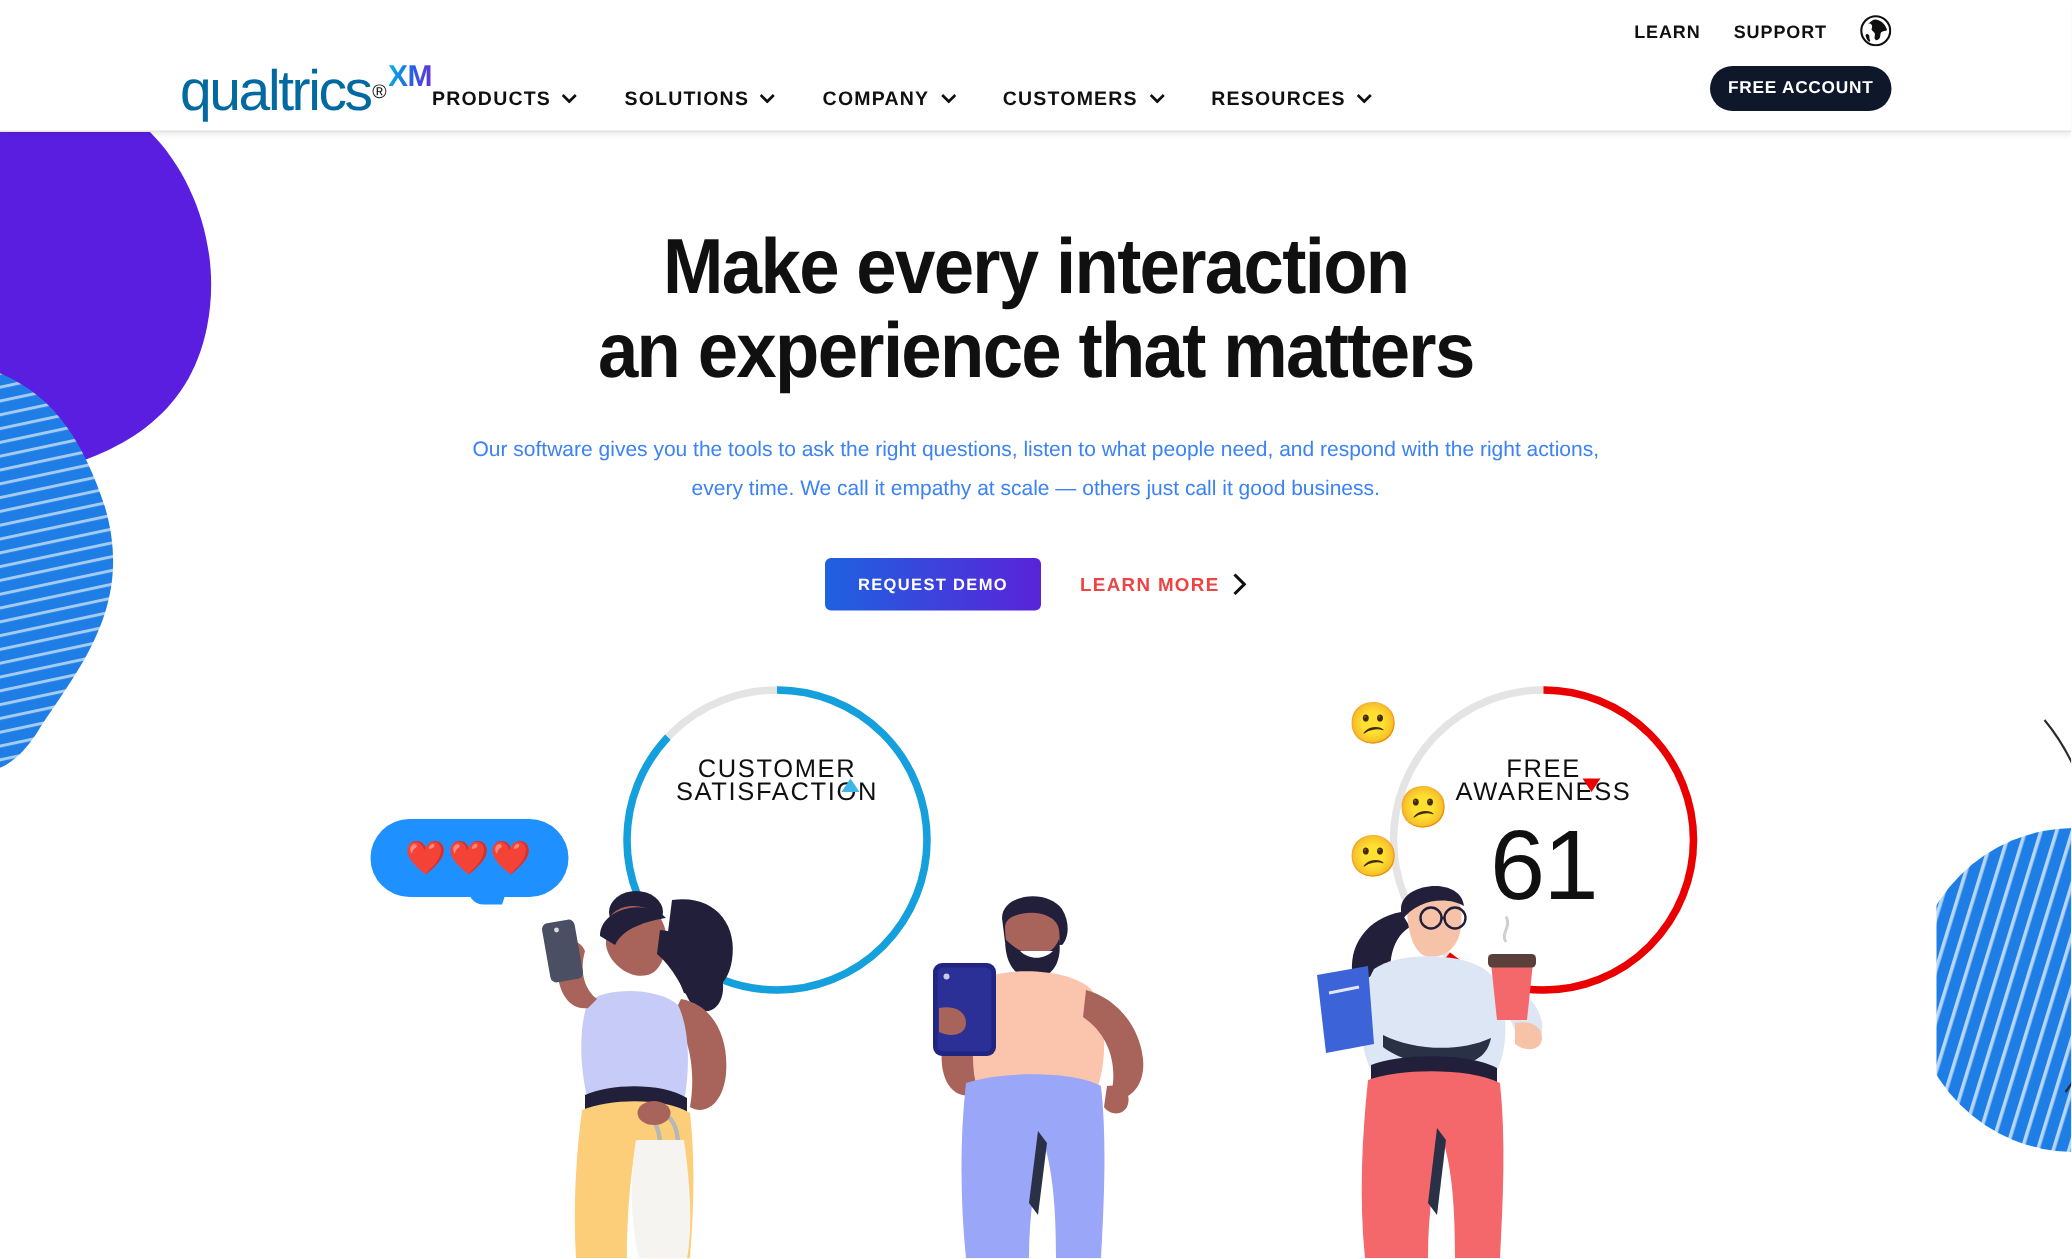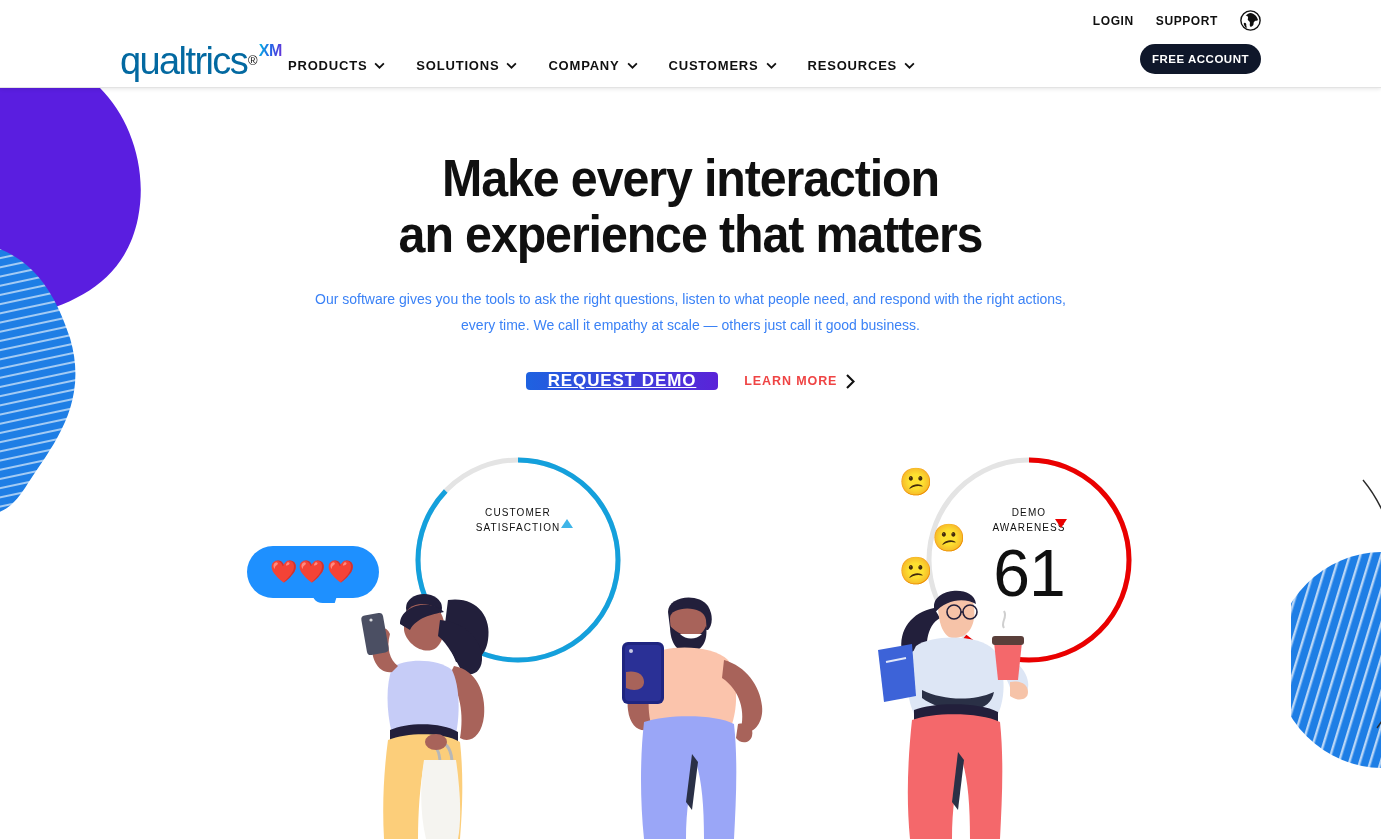--- a/index.html
+++ b/index.html
@@ -70,21 +70,21 @@
     line-height: 34px;
   }
   .logo-reg {
     font-size: 13px;
     color: #101010;
     line-height: 34px;
     align-self: flex-end;
     margin-left: 1px;
   }
   .logo-xm {
-    font-size: 16px;
+    font-size: 20px;
     font-weight: bold;
     letter-spacing: -0.4px;
     line-height: 18px;
     margin-top: -2px;
     margin-left: 1px;
     background: linear-gradient(100deg, #00B5E2 0%, #2b5ce6 55%, #6b2fd6 100%);
     -webkit-background-clip: text;
     background-clip: text;
     color: transparent;
     -webkit-text-fill-color: transparent;
@@ -167,32 +167,32 @@
     color: #3b82f6;
   }
   .cta-row {
     margin-top: 34px;
     display: flex;
     align-items: center;
     justify-content: center;
     gap: 26px;
   }
   .btn-demo {
-    height: 18px;
+    height: 35px;
     padding: 0 22px;
     border: none;
     border-radius: 4px;
     background: linear-gradient(90deg, #1E62E0 0%, #5A23D8 100%);
     color: #ffffff;
     font-family: "Liberation Sans", sans-serif;
-    font-size: 17px;
+    font-size: 11px;
     font-weight: bold;
     letter-spacing: 0.9px;
     cursor: pointer;
-    display: flex; align-items: center; text-decoration: underline;
+    display: flex; align-items: center;
   }
   .btn-learn {
     display: flex;
     align-items: center;
     gap: 9px;
     background: none;
     border: none;
     color: #ef4444;
     font-family: "Liberation Sans", sans-serif;
     font-size: 12.5px;
@@ -205,21 +205,21 @@
   .rings { position: absolute; top: 0; left: 0; width: 1381px; height: 839px; z-index: 15; pointer-events: none; }
   .ring-card { position: absolute; width: 210px; height: 210px; pointer-events: auto; }
   .ring-svg { position: absolute; inset: 0; }
   .ring-inner {
     position: absolute;
     left: 0; right: 0;
     top: 50px;
     text-align: center;
   }
   .ring-label {
-    font-size: 10px;
+    font-size: 17px;
     letter-spacing: 1.1px;
     line-height: 15px;
     color: #101010;
     display: inline-block;
   }
   .ring-tri { position: absolute; top: 14px; width: 0; height: 0; }
   .tri-up {
     border-left: 6px solid transparent;
     border-right: 6px solid transparent;
     border-bottom: 9px solid #3FB5E8;
@@ -301,21 +301,21 @@
     </defs>
     <g clip-path="url(#clipCircR)">
       <rect x="-20" y="60" width="240" height="280" fill="url(#stripesR)"></rect>
     </g>
     <path d="M72,10 C122,70 130,200 86,258" fill="none" stroke="#2b2b2b" stroke-width="1.4"></path>
   </svg>
 
   <header class="header">
 
     <div class="utility-bar">
-      <a class="utility-link">LOGIN</a>
+      <a class="utility-link">LEARN</a>
       <a class="utility-link">SUPPORT</a>
       <svg class="globe-icon" viewBox="0 0 24 24">
         <circle cx="12" cy="12" r="11" fill="none" stroke="#101010" stroke-width="1.6"></circle>
         <path d="M6 7 C8 5.5 10 8 9 10 C8.2 11.6 10 12 11 13.5 C12 15 10.5 17 11.5 18.5
                  C12.4 19.9 14 19 15 17.5 C16 16 15 14 16.5 13 C18 12 19.5 12.6 20.6 11.5
                  C19.6 7.2 16.2 4 12 3.4 C10 3.4 7.6 5 6 7 Z" fill="#101010"></path>
         <path d="M4.2 15.5 C4.8 13.8 6.4 14.4 7 15.6 C7.5 16.6 6.8 18 7.6 19 C8.2 19.8 7.4 20.6 6.6 20.2
                  C5.4 19.1 4.5 17.4 4.2 15.5 Z" fill="#101010"></path>
       </svg>
     </div>
@@ -505,21 +505,21 @@
     </div>
 
 
     <div class="ring-card" style="left:924px; top:455px;">
       <svg class="ring-svg" viewBox="0 0 210 210">
         <circle cx="105" cy="105" r="100" fill="none" stroke="#E4E4E4" stroke-width="5"></circle>
         <circle id="arc3" cx="105" cy="105" r="100" fill="none" stroke="#EA0000" stroke-width="5" stroke-linecap="butt" transform="rotate(-90 105 105)" stroke-dasharray="383.27430373795477 628.3185307179587"></circle>
       </svg>
       <div class="ring-inner">
         <span class="ring-label">
-          <span>DEMO</span><br>
+          <span>FREE</span><br>
           <span>AWARENESS</span>
         </span>
         <div class="ring-tri tri-down" style="left:131px;"></div>
         <div class="ring-value">61</div>
       </div>
     </div>
 
   </div>
 
 </div>

